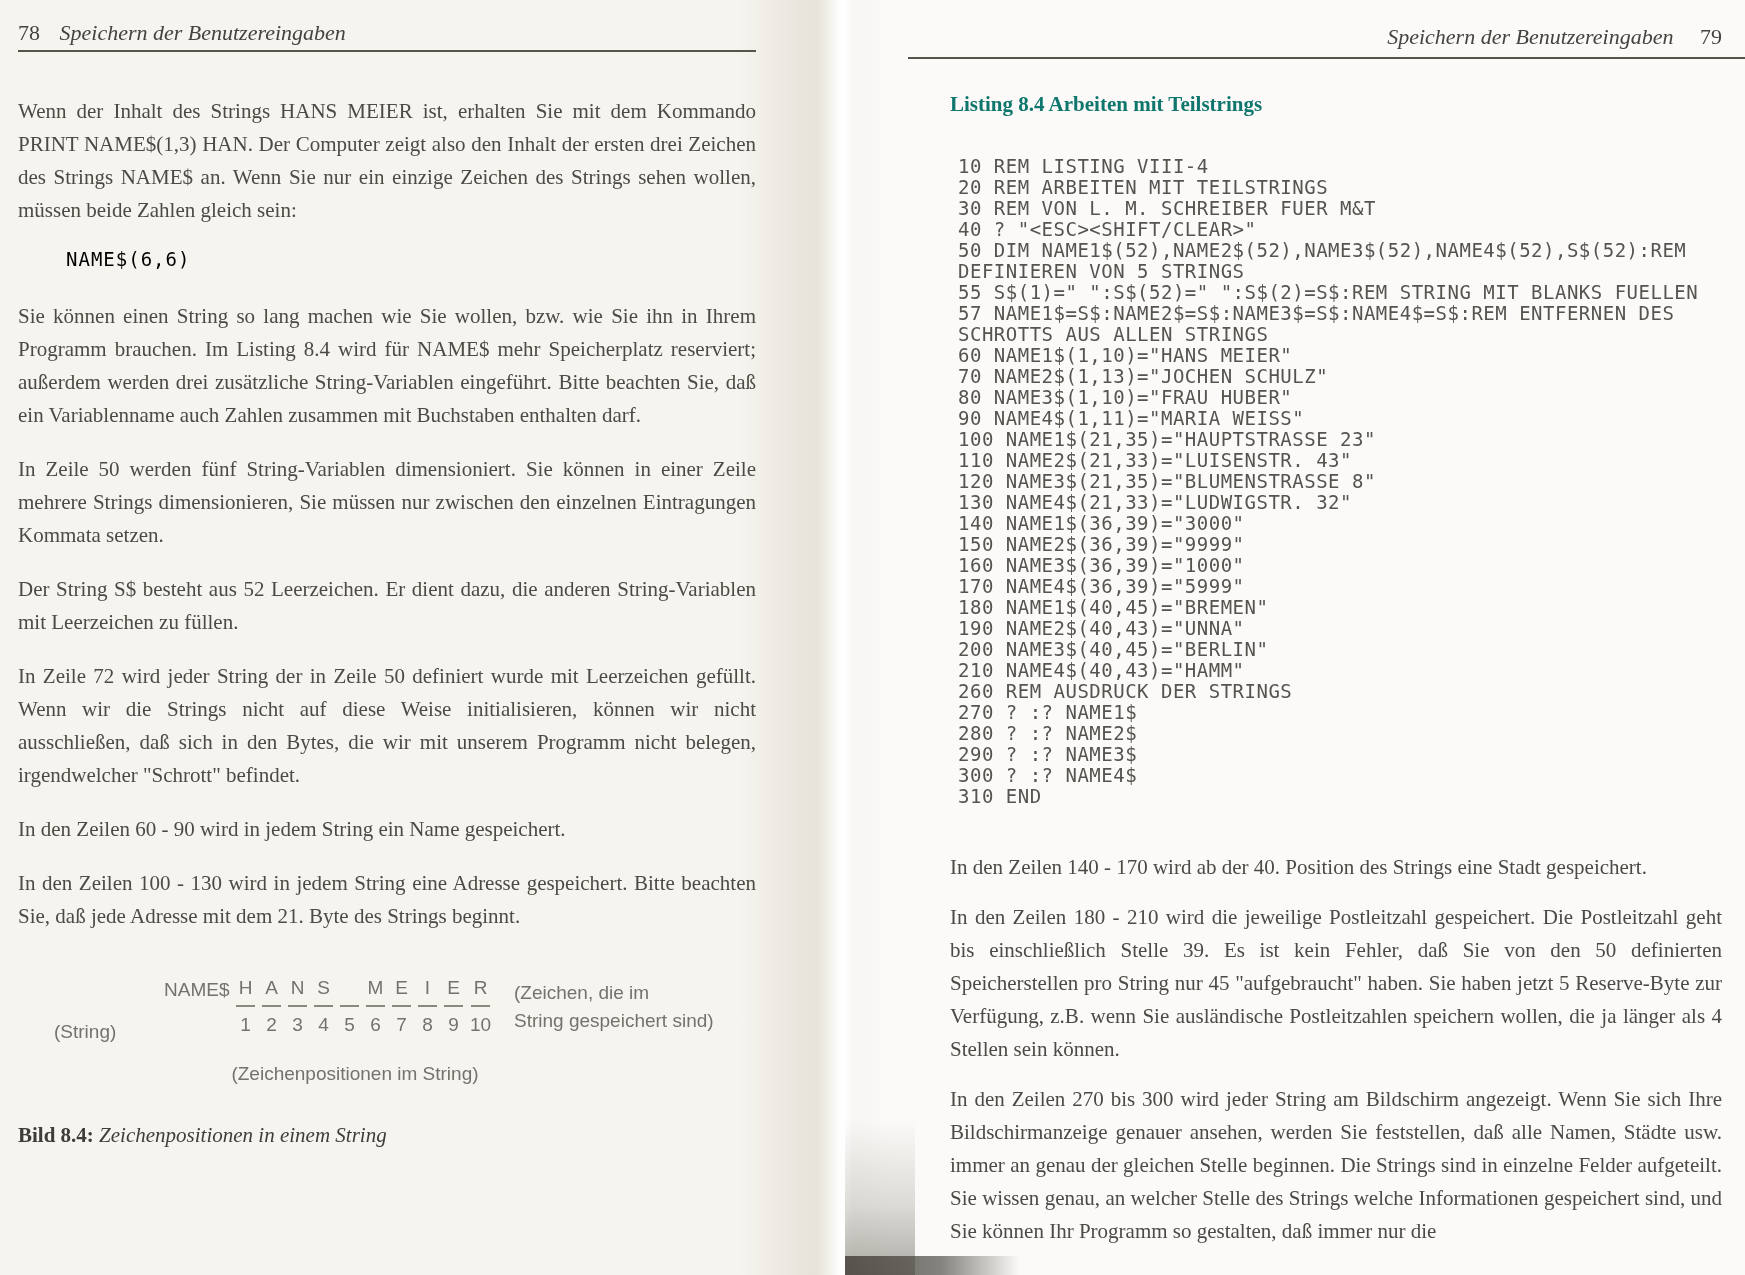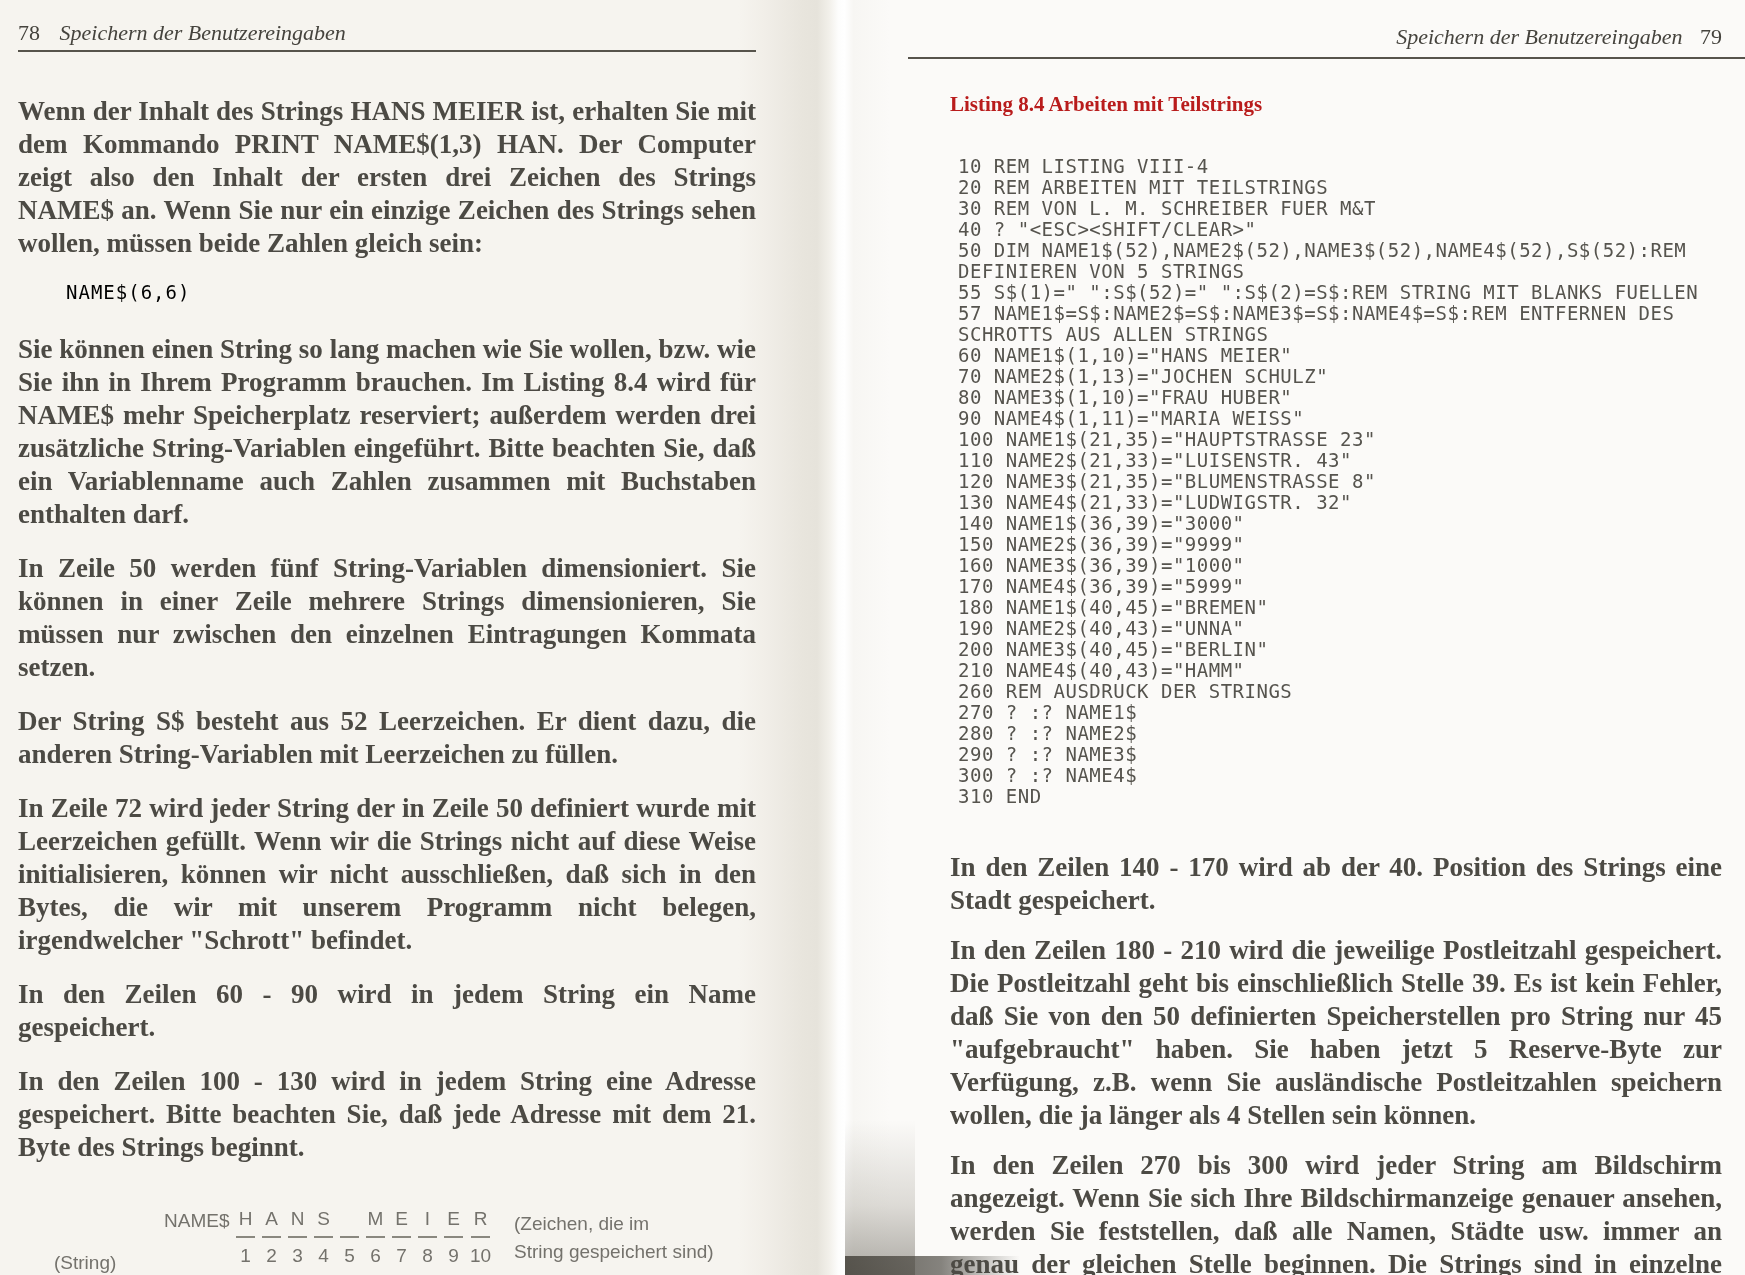--- a/index.html
+++ b/index.html
@@ -27,29 +27,29 @@
   .gutter-bottom-dark {
     position:absolute; left:845px; top:1256px; width:175px; height:19px;
     background:linear-gradient(90deg, rgba(70,67,60,0.85) 0%, rgba(70,67,60,0.65) 55%, rgba(70,67,60,0) 100%);
   }
   
   .header-left { position:absolute; left:18px; top:20px; width:738px; font-size:22px; }
   .header-right { position:absolute; left:950px; top:24px; width:772px; text-align:right; font-size:22px; }
   .running-title { font-style:italic; color:#45433d; }
   .pagenum { font-style:normal; color:#45433d; }
   .header-left .running-title { margin-left:14px; }
-  .header-right .pagenum { margin-left:12px; }
+  .header-right .pagenum { margin-left:21px; }
   .rule { position:absolute; height:2px; background:#57544c; }
   .rule-left { left:18px; top:50px; width:738px; }
   .rule-right { left:908px; top:57px; width:837px; }
   
   .col-left { position:absolute; left:18px; top:95px; width:738px; }
   .para {
-    font-size:27px; line-height:33px; text-align:justify;
-    margin:0 0 21px 0; color:#4c4a44;font-weight:bold;
+    font-size:21px; line-height:33px; text-align:justify;
+    margin:0 0 21px 0; color:#4c4a44;
   }
   .code-snippet {
     font-family:"DejaVu Sans Mono","Liberation Mono",monospace;
     font-size:19px; color:#000000; letter-spacing:1px;
     margin:10px 0 30px 48px; white-space:pre;
   }
   
   .figure {
     position:relative; height:112px; margin-top:44px;
     font-family:"Liberation Sans","DejaVu Sans",sans-serif;
@@ -65,21 +65,21 @@
   }
   .fig-num { display:block; margin-top:7px; }
   .fig-right-label { position:absolute; left:496px; top:2px; line-height:28px; }
   .fig-bottom-label { position:absolute; left:212px; top:86px; width:250px; text-align:center; }
   .caption { margin:34px 0 0 0; font-size:21px; color:#3f3d37; }
   .caption b { font-style:normal; font-weight:bold; }
   .caption i { font-style:italic; }
   
   .listing-title {
     position:absolute; left:950px; top:92px; width:772px;
-    font-size:21px; font-weight:bold; color:#b91c1c;
+    font-size:21px; font-weight:bold; color:#0f766e;
   }
   .code-listing {
     position:absolute; left:950px; top:148px; width:790px;
     font-family:"DejaVu Sans Mono","Liberation Mono",monospace;
     font-size:19px; line-height:21px; letter-spacing:0.5px;
     color:#56544e; white-space:pre; margin:8px;
   }
   .col-right-paras { position:absolute; left:950px; top:851px; width:772px; }
   .col-right-paras .para { margin-bottom:17px; }
 </style>

